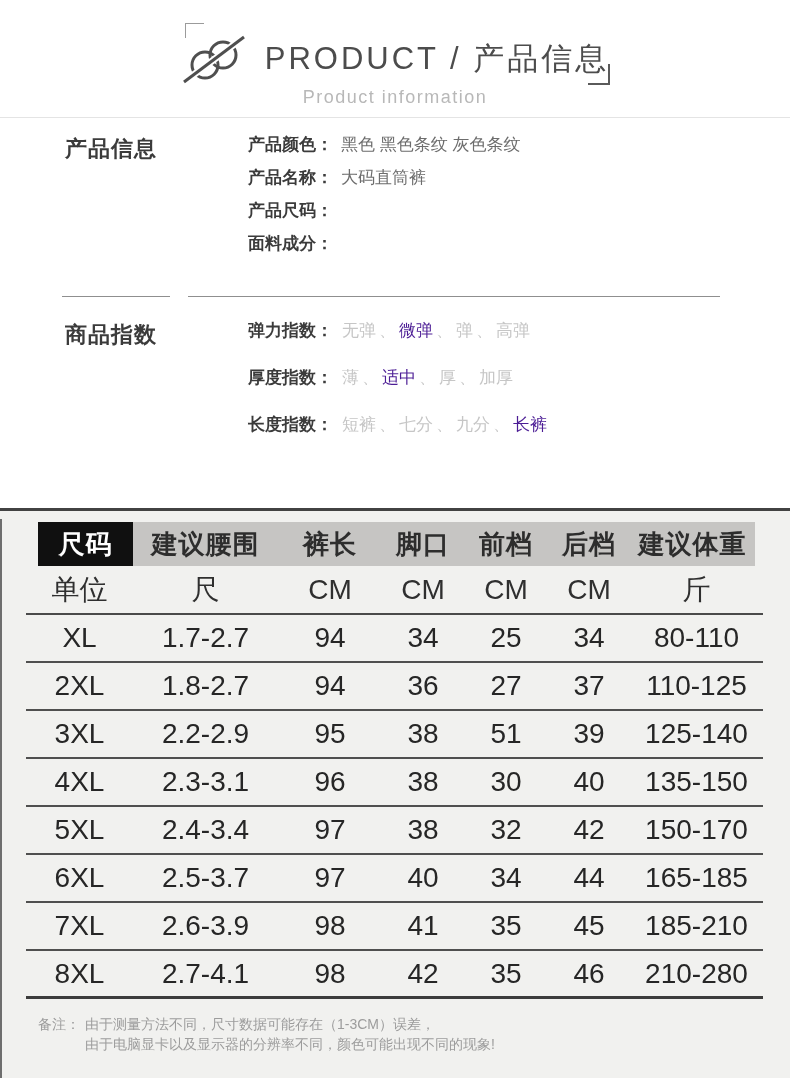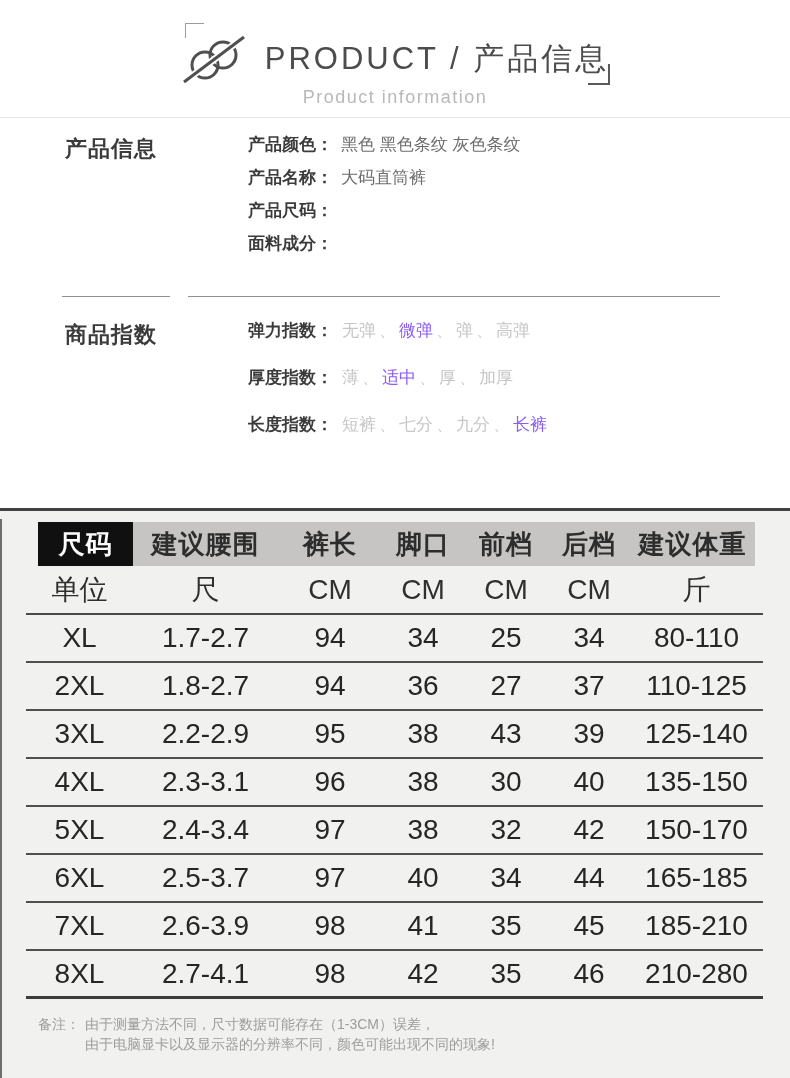--- a/index.html
+++ b/index.html
@@ -29,21 +29,21 @@
   
   .section-divider { position:relative; height:1px; margin-top:31px; }
   .seg-left  { position:absolute; left:62px;  width:108px; height:1px; background:#8f8f8f; }
   .seg-right { position:absolute; left:188px; width:532px; height:1px; background:#8f8f8f; }
 
   
   .index-section { display:flex; padding:22px 16px 0 65px; }
   .index-row { font-size:17px; line-height:24px; margin-bottom:23px; white-space:nowrap; }
   .index-label { font-weight:bold; color:#3b3b3b; margin-right:6px; }
   .opt { color:#c6c6c6; margin:0 3px; }
-  .opt.sel { color:#8b5cf6; }
+  .opt.sel { color:#4c1d95; }
   .sep { color:#cccccc; }
 
   
   .size-section { position:absolute; top:508px; left:0; right:0; bottom:0;
                   background:#f1f1ef; border-top:3px solid #424242; }
   .size-section::before { content:""; position:absolute; left:0; top:8px; bottom:0; width:2px; background:#6e6e6e; }
 
   table.size-table { border-collapse:separate; border-spacing:0; table-layout:fixed;
                      margin:11px 0 0 26px; width:737px; }
   .size-table th, .size-table td { text-align:center; padding:0; overflow:hidden; }
@@ -153,21 +153,21 @@
             <td>36</td>
             <td>27</td>
             <td>37</td>
             <td>110-125</td>
           </tr>
           <tr class="data-row">
             <td>3XL</td>
             <td>2.2-2.9</td>
             <td>95</td>
             <td>38</td>
-            <td>43</td>
+            <td>51</td>
             <td>39</td>
             <td>125-140</td>
           </tr>
           <tr class="data-row">
             <td>4XL</td>
             <td>2.3-3.1</td>
             <td>96</td>
             <td>38</td>
             <td>30</td>
             <td>40</td>

